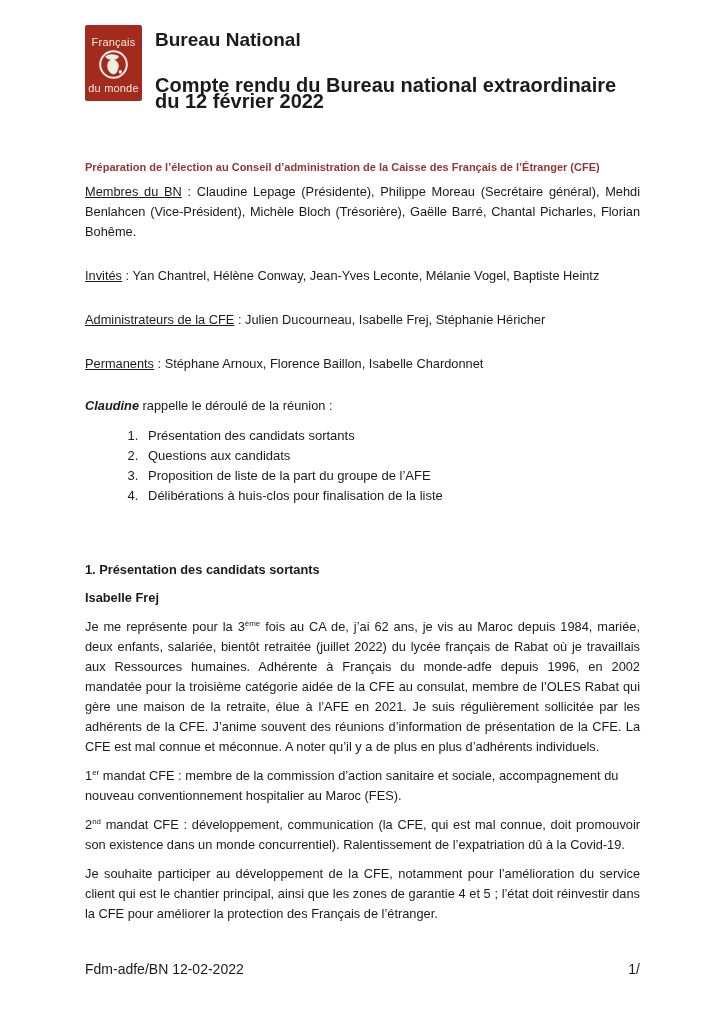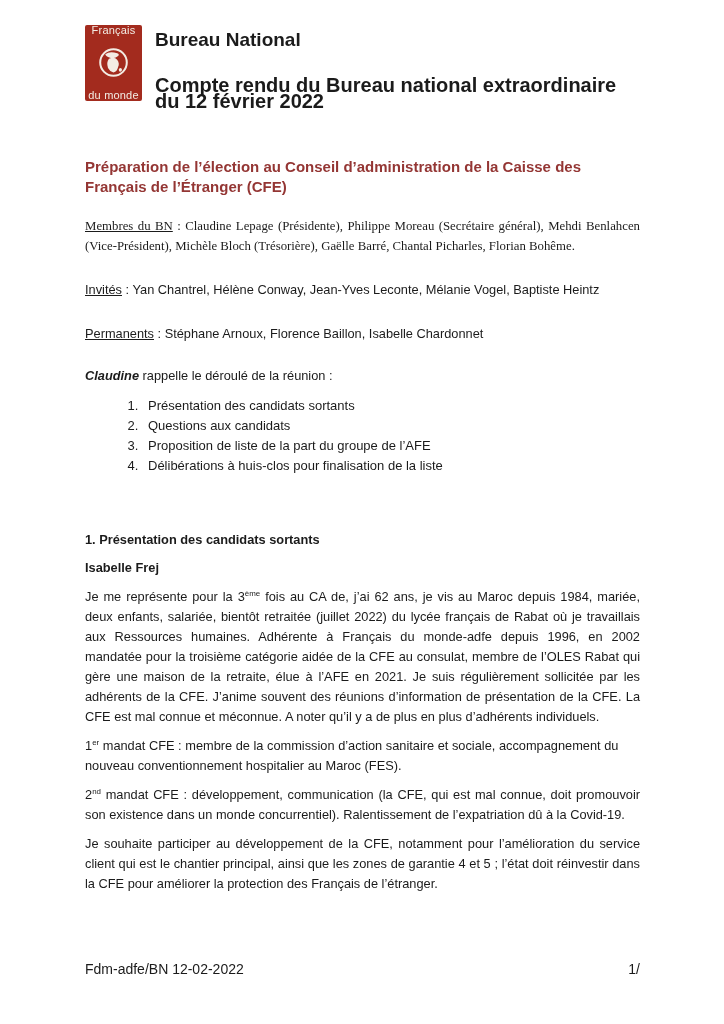--- a/index.html
+++ b/index.html
@@ -16,36 +16,36 @@
   .content { padding: 25px 84px 0 85px; }
 
   
   .doc-header { display: flex; gap: 13px; align-items: flex-start; }
   .logo {
     width: 57px; height: 76px;
     background: #A32B1E;
     border-radius: 2px;
     display: flex; flex-direction: column;
     align-items: center; justify-content: space-between;
-    padding: 0 2px; box-sizing: border-box;
+    padding: 12px 2px; box-sizing: border-box;
     color: #F3ECE4;
     font-size: 11px; line-height: 11px;
     flex-shrink: 0;
   }
   .logo .logo-word { white-space: nowrap; letter-spacing: 0.2px; }
   .header-text { padding-top: 6px; }
   .doc-title { font-size: 19px; font-weight: bold; margin: 0; line-height: 18px; }
   .doc-subtitle { font-size: 20px; font-weight: bold; margin: 28px 0 0 0; line-height: 16px; }
 
   
   p { margin: 0; font-size: 12.8px; line-height: 20px; }
-  .subject { margin-top: 48px; font-weight: bold; font-size: 15px; color: #943634; }
+  .subject { margin-top: 48px; font-weight: bold; font-size: 11px; color: #943634; }
   .participants-heading { margin-top: 34px; font-size: 14px; font-weight: bold; }
   .group { margin-top: 24px; }
-  .group-first { margin-top: 19px; text-align: justify; font-family: Liberation Serif, serif; }
+  .group-first { margin-top: 5px; text-align: justify; }
   .plabel { text-decoration: underline; }
   .intro { margin-top: 22px; }
   .intro-name { font-weight: bold; font-style: italic; }
   ol.agenda {
     margin: 10px 0 0 0;
     padding-left: 57px;
     font-size: 13px; line-height: 20px;
   }
   ol.agenda li { padding-left: 6px; }
   .section-heading { margin-top: 54px; font-weight: bold; }
@@ -87,20 +87,21 @@
       </div>
     </div>
 
     <p class="subject" style="color: rgb(148, 54, 52);">Préparation de l’élection au Conseil d’administration de la Caisse des Français de l’Étranger (CFE)</p>
 
 
     <p class="group group-first"><span class="plabel">Membres du BN</span><span> : Claudine Lepage (Présidente), Philippe Moreau (Secrétaire général), Mehdi Benlahcen (Vice-Président), Michèle Bloch (Trésorière), Gaëlle Barré, Chantal Picharles, Florian Bohême.</span></p>
 
     <p class="group"><span class="plabel">Invités</span><span> : Yan Chantrel, Hélène Conway, Jean-Yves Leconte, Mélanie Vogel, Baptiste Heintz</span></p>
 
+    <p class="group"><span class="plabel">Administrateurs de la CFE</span><span> : Julien Ducourneau, Isabelle Frej, Stéphanie Héricher</span></p>
 
     <p class="group"><span class="plabel">Permanents</span><span> : Stéphane Arnoux, Florence Baillon, Isabelle Chardonnet</span></p>
 
     <p class="intro"><span class="intro-name">Claudine</span><span> rappelle le déroulé de la réunion :</span></p>
 
     <ol class="agenda">
       <li>Présentation des candidats sortants</li>
       <li>Questions aux candidats</li>
       <li>Proposition de liste de la part du groupe de l’AFE</li>
       <li>Délibérations à huis-clos pour finalisation de la liste</li>

